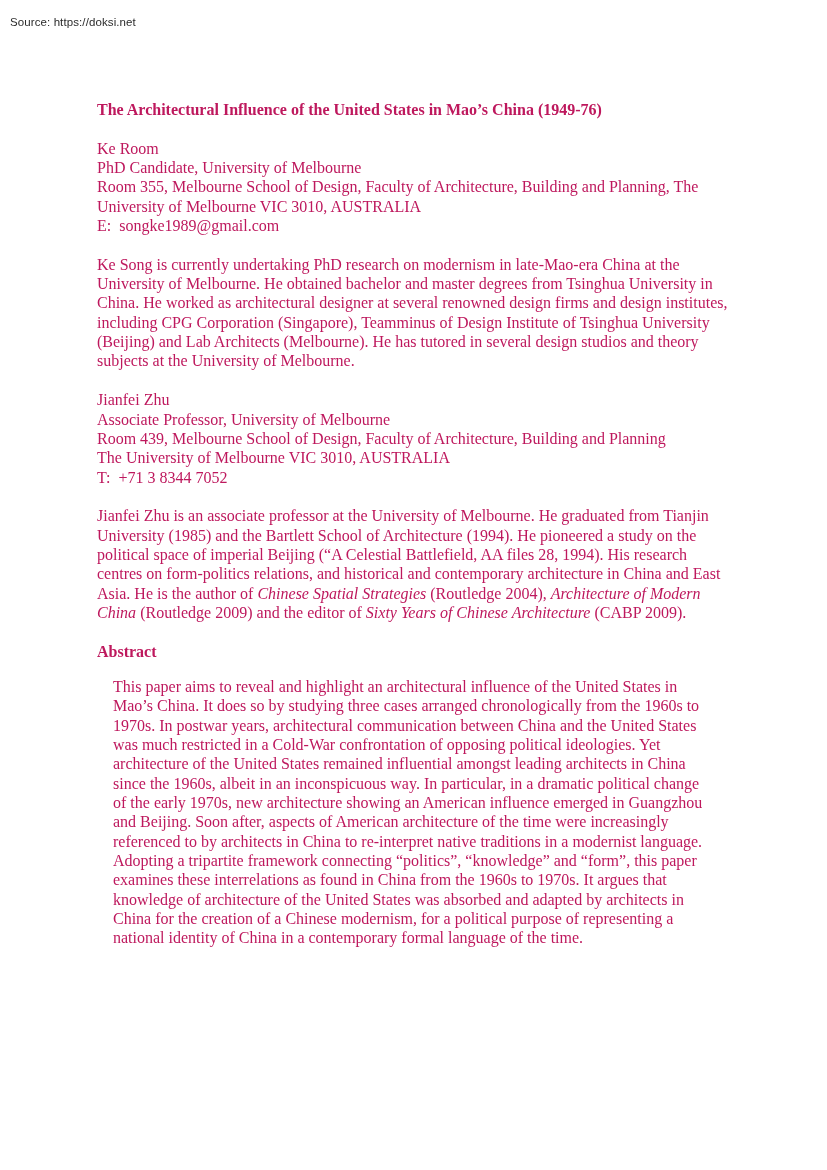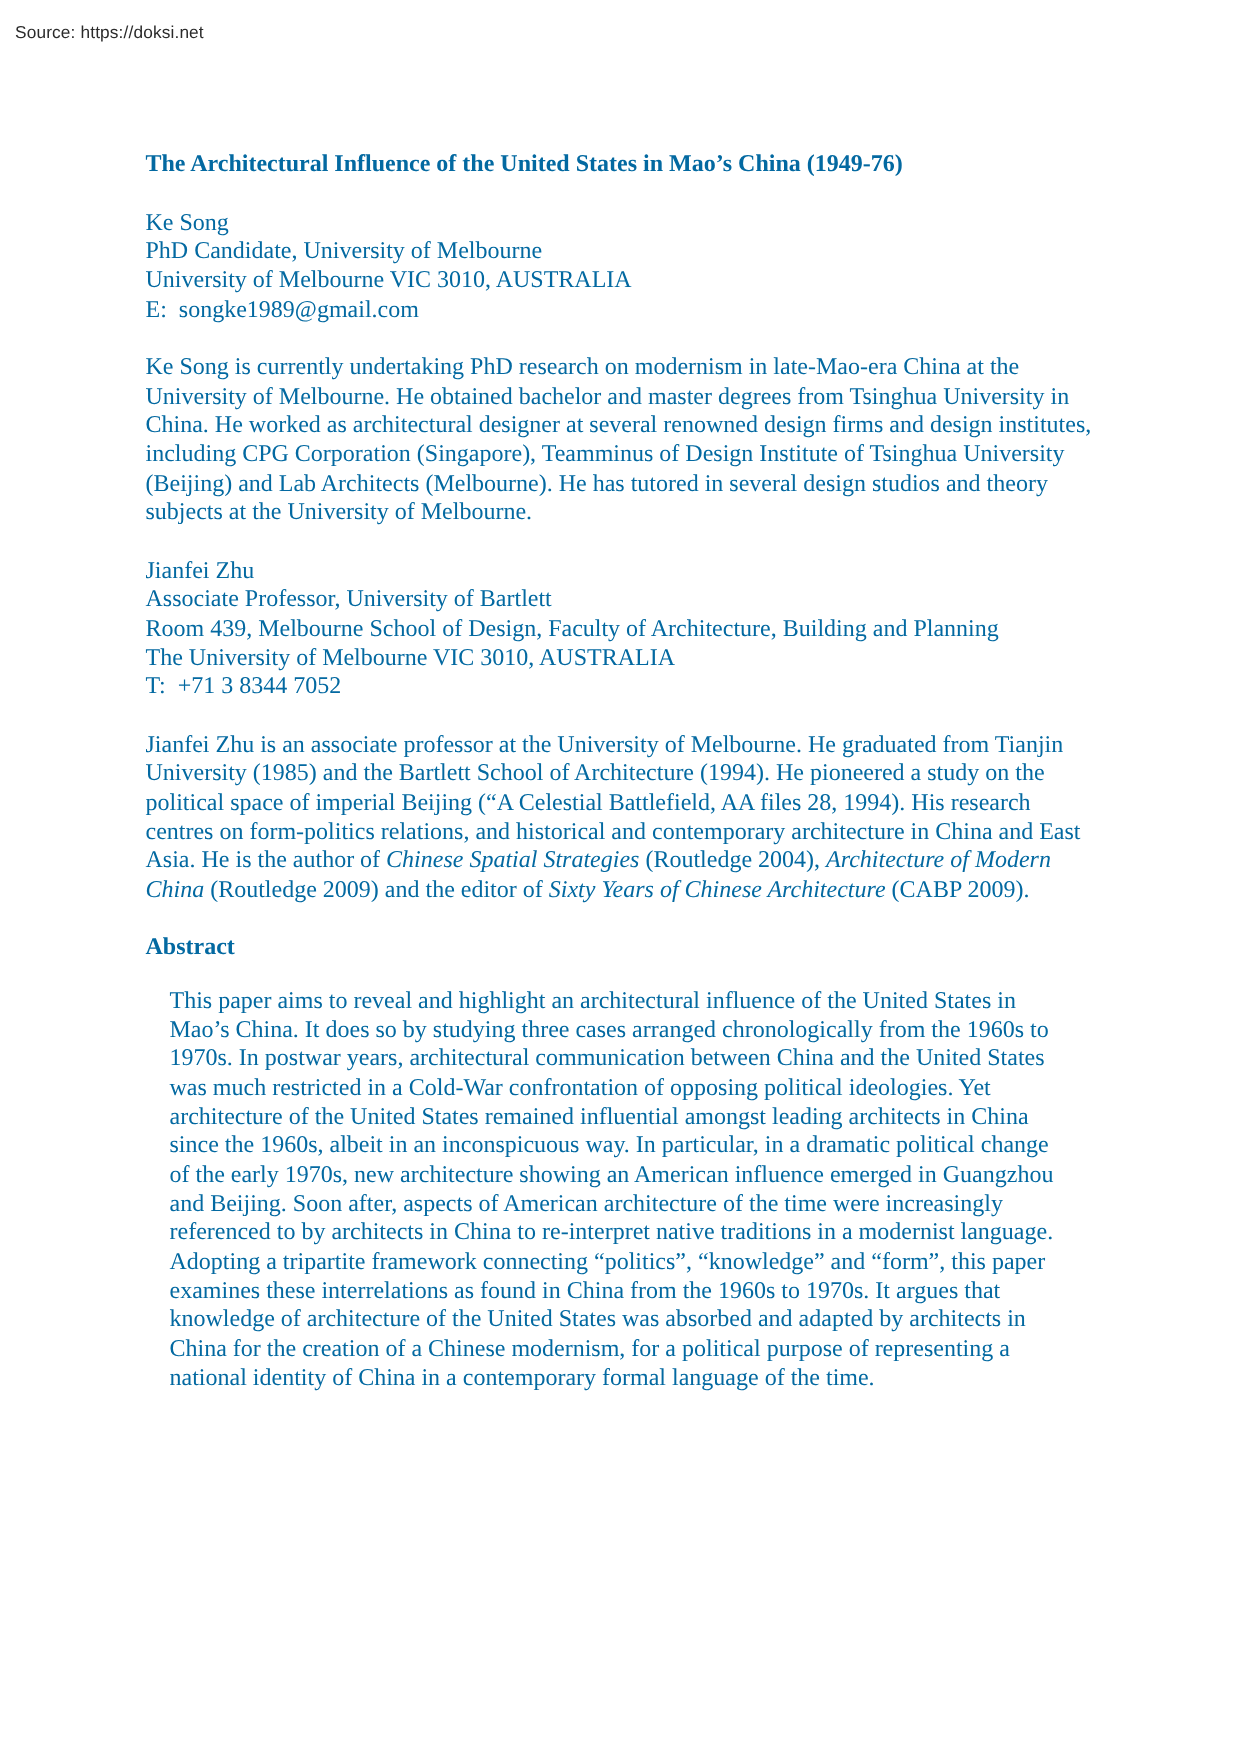--- a/index.html
+++ b/index.html
@@ -24,21 +24,21 @@
     letter-spacing: 0.1px;
   }
   .content {
     position: absolute;
     left: 97px;
     top: 100px;
     width: 634px;
     font-family: "Liberation Serif", "DejaVu Serif", serif;
     font-size: 16px;
     line-height: 19.35px;
-    color: #0369a1;
+    color: #be185d;
   }
   .title {
     font-size: 16px;
     font-weight: bold;
     margin: 0 0 19.35px 0;
     line-height: 19.35px;
   }
   .block {
     margin: 0 0 19.35px 0;
   }
@@ -73,31 +73,32 @@
 
 <div class="canvas">
 
   <div class="source-line">Source: https://doksi.net</div>
 
   <div class="content">
 
     <h1 class="title">The Architectural Influence of the United States in Mao’s China (1949-76)</h1>
 
     <div class="block">
-      <div class="contact-line">Ke Song</div>
+      <div class="contact-line">Ke Room</div>
       <div class="contact-line">PhD Candidate, University of Melbourne</div>
+      <div class="contact-line">Room 355, Melbourne School of Design, Faculty of Architecture, Building and Planning, The</div>
       <div class="contact-line">University of Melbourne VIC 3010, AUSTRALIA</div>
       <div class="contact-line">E:  songke1989@gmail.com</div>
     </div>
 
     <p class="para">Ke Song is currently undertaking PhD research on modernism in late-Mao-era China at the University of Melbourne. He obtained bachelor and master degrees from Tsinghua University in China. He worked as architectural designer at several renowned design firms and design institutes, including CPG Corporation (Singapore), Teamminus of Design Institute of Tsinghua University (Beijing) and Lab Architects (Melbourne). He has tutored in several design studios and theory subjects at the University of Melbourne.</p>
 
     <div class="block">
       <div class="contact-line">Jianfei Zhu</div>
-      <div class="contact-line">Associate Professor, University of Bartlett</div>
+      <div class="contact-line">Associate Professor, University of Melbourne</div>
       <div class="contact-line">Room 439, Melbourne School of Design, Faculty of Architecture, Building and Planning</div>
       <div class="contact-line">The University of Melbourne VIC 3010, AUSTRALIA</div>
       <div class="contact-line">T:  +71 3 8344 7052</div>
     </div>
 
     <p class="para"><span>Jianfei Zhu is an associate professor at the University of Melbourne. He graduated from Tianjin University (1985) and the Bartlett School of Architecture (1994). He pioneered a study on the political space of imperial Beijing (“A Celestial Battlefield, AA files 28, 1994). His research centres on form-politics relations, and historical and contemporary architecture in China and East Asia. He is the author of </span><span class="italic">Chinese Spatial Strategies</span><span> (Routledge 2004), </span><span class="italic">Architecture of Modern China</span><span> (Routledge 2009) and the editor of </span><span class="italic">Sixty Years of Chinese Architecture</span><span> (CABP 2009).</span></p>
 
     <div class="block">
       <div class="abstract-heading">Abstract</div>
       <p class="abstract-para">This paper aims to reveal and highlight an architectural influence of the United States in Mao’s China. It does so by studying three cases arranged chronologically from the 1960s to 1970s. In postwar years, architectural communication between China and the United States was much restricted in a Cold-War confrontation of opposing political ideologies. Yet architecture of the United States remained influential amongst leading architects in China since the 1960s, albeit in an inconspicuous way. In particular, in a dramatic political change of the early 1970s, new architecture showing an American influence emerged in Guangzhou and Beijing. Soon after, aspects of American architecture of the time were increasingly referenced to by architects in China to re-interpret native traditions in a modernist language. Adopting a tripartite framework connecting “politics”, “knowledge” and “form”, this paper examines these interrelations as found in China from the 1960s to 1970s. It argues that knowledge of architecture of the United States was absorbed and adapted by architects in China for the creation of a Chinese modernism, for a political purpose of representing a national identity of China in a contemporary formal language of the time.</p>

